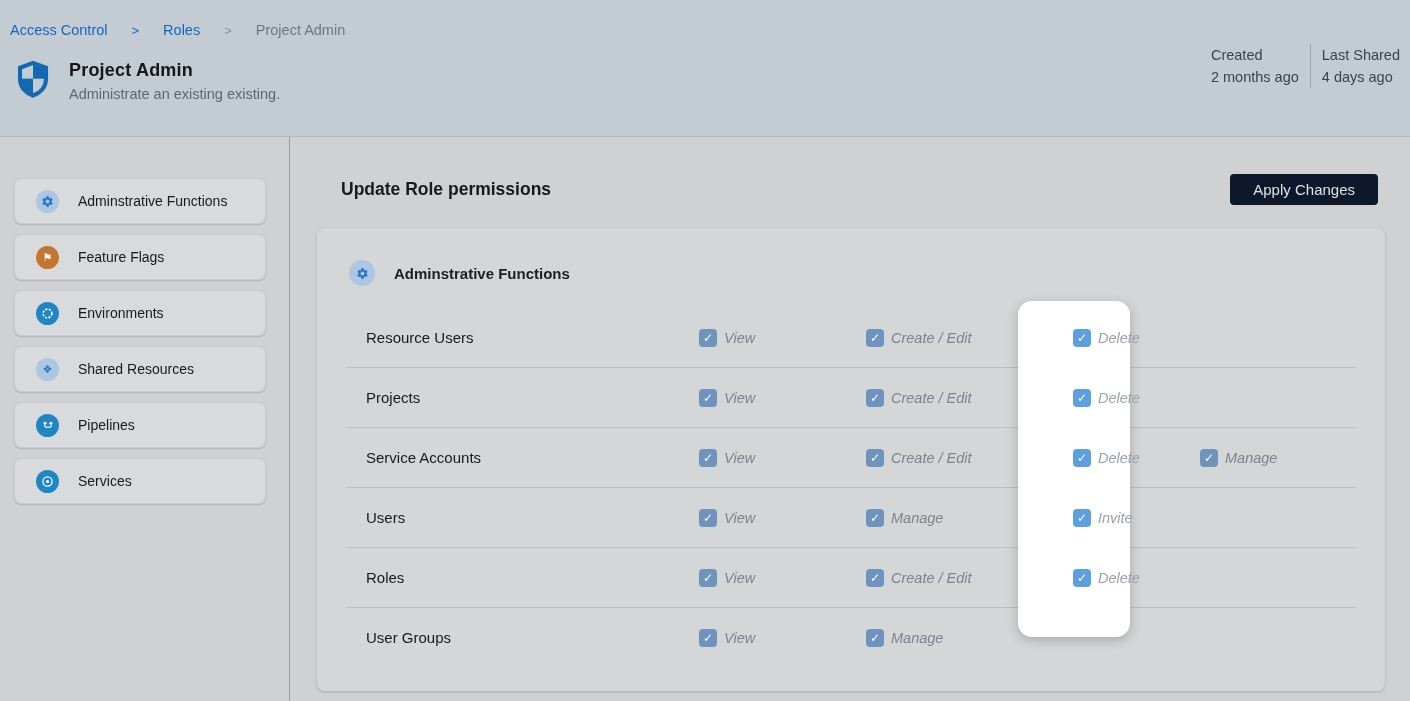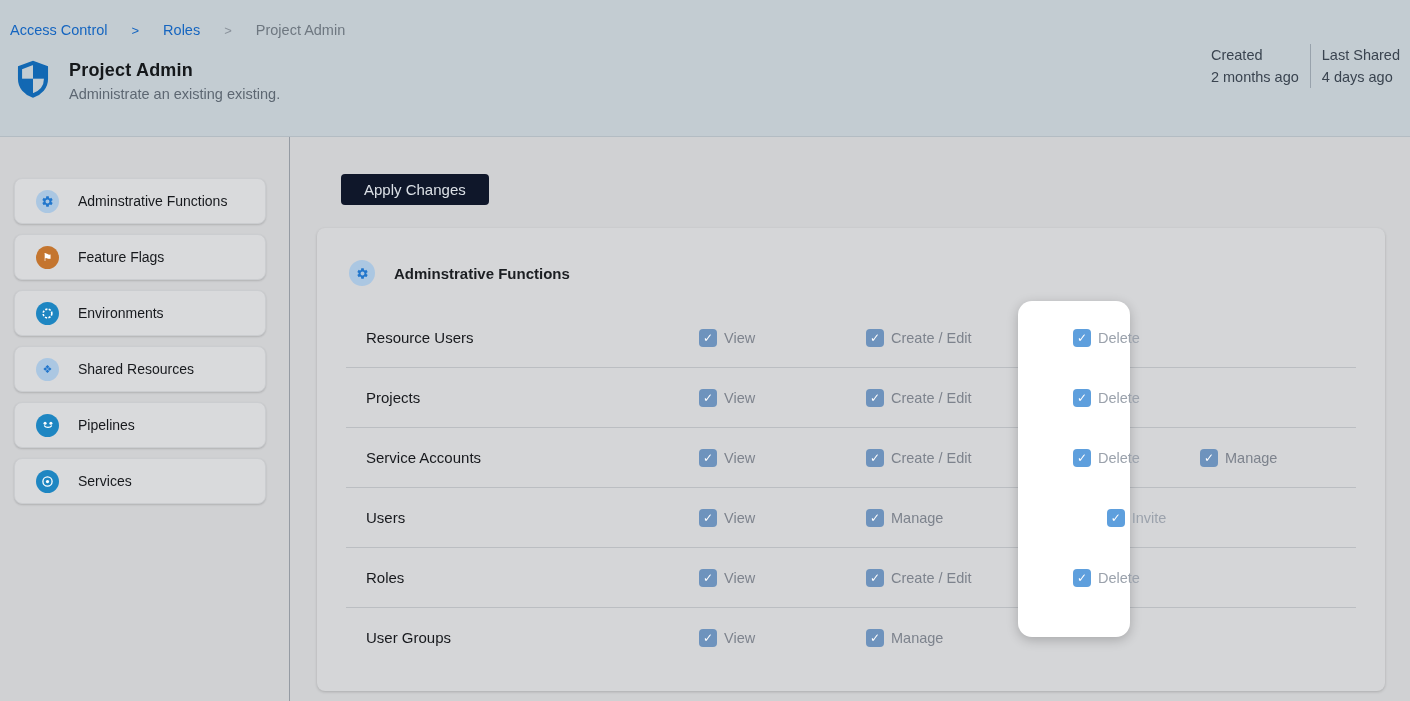--- a/index.html
+++ b/index.html
@@ -49,21 +49,21 @@
     border-radius:8px; box-shadow:0 1px 3px rgba(0,0,0,.18); position:relative; }
   .card-head { padding:32px 0 0 32px; display:flex; align-items:center; }
   .card-head .circle-icon { width:26px; height:26px; }
   .card-head h3 { margin-left:19px; font-size:15px; font-weight:700; color:#1b1e22; }
 
   .rows { margin-top:22px; }
   .perm-row { height:59px; display:grid; grid-template-columns:333px 167px 167px 167px 167px;
     align-items:center; padding-left:49px; }
   .row-label { font-size:15px; color:#17191d; }
   .row-divider { height:1px; background:#bbbec2; margin:0 29px; }
-  .perm-cell { display:flex; align-items:center; gap:7px; }
+  .perm-cell { display:flex; align-items:center; gap:7px;font-style:italic; }
   .perm-cell.hl { position:relative; z-index:2;padding-left:40px; }
   .cb { width:18px; height:18px; border-radius:4px; background:#6e93bd; display:inline-flex;
     align-items:center; justify-content:center; cursor:pointer; flex:0 0 auto; }
   .cb::after { content:"✓"; color:#fff; font-size:12px; font-weight:bold; line-height:1; }
   .cb.cb-hl { background:#5e9fdd; }
   .perm-label { font-size:14.5px; color:#7d838d; }
   .perm-cell.hl .perm-label { color:#9ba2ac; }
 
   .spotlight { position:absolute; left:701px; top:73px; width:112px; height:336px;
     background:#ffffff; border-radius:14px; box-shadow:0 3px 12px rgba(0,0,0,.22); z-index:1; }
@@ -160,20 +160,21 @@
               <circle cx="12" cy="12" r="8.5" fill="none" stroke="currentColor" stroke-width="2.4"></circle>
               <circle cx="12" cy="12" r="3" fill="currentColor"></circle>
             </svg>
           </span>
           <span class="side-label">Services</span>
         </div>
       </aside>
 
     <main class="main">
       <div class="main-head">
+        <h2>Update Role permissions</h2>
         <button class="apply-btn">Apply Changes</button>
       </div>
 
       <section class="card">
         <div class="card-head">
           <span class="circle-icon light-blue" id="card-icon">
               <svg width="13" height="13" viewBox="0 0 24 24">
                 <path fill="currentColor" d="M19.14 12.94c.04-.3.06-.61.06-.94 0-.32-.02-.64-.07-.94l2.03-1.58c.18-.14.23-.41.12-.61l-1.92-3.32c-.12-.22-.37-.29-.59-.22l-2.39.96c-.5-.38-1.03-.7-1.62-.94l-.36-2.54c-.04-.24-.24-.41-.48-.41h-3.84c-.24 0-.43.17-.47.41l-.36 2.54c-.59.24-1.13.57-1.62.94l-2.39-.96c-.22-.08-.47 0-.59.22L2.74 8.87c-.12.21-.08.47.12.61l2.03 1.58c-.05.3-.09.63-.09.94s.02.64.07.94l-2.03 1.58c-.18.14-.23.41-.12.61l1.92 3.32c.12.22.37.29.59.22l2.39-.96c.5.38 1.03.7 1.62.94l.36 2.54c.05.24.24.41.48.41h3.84c.24 0 .44-.17.47-.41l.36-2.54c.59-.24 1.13-.56 1.62-.94l2.39.96c.22.08.47 0 .59-.22l1.92-3.32c.12-.22.07-.47-.12-.61l-2.01-1.58zM12 15.6c-1.98 0-3.6-1.62-3.6-3.6s1.62-3.6 3.6-3.6 3.6 1.62 3.6 3.6-1.62 3.6-3.6 3.6z"></path>
               </svg>
             </span>
@@ -236,21 +237,21 @@
             <div class="perm-row">
               <div class="row-label">Users</div>
               <div class="perm-cell" style="grid-column: 2;">
                 <span class="cb"></span>
                 <span class="perm-label">View</span>
               </div>
               <div class="perm-cell" style="grid-column: 3;">
                 <span class="cb"></span>
                 <span class="perm-label">Manage</span>
               </div>
-              <div class="perm-cell hl" style="grid-column: 4; justify-content: center;">
+              <div class="perm-cell hl" style="grid-column: 4;">
                 <span class="cb cb-hl"></span>
                 <span class="perm-label">Invite</span>
               </div>
             </div>
             <div class="row-divider"></div>
             <div class="perm-row">
               <div class="row-label">Roles</div>
               <div class="perm-cell" style="grid-column: 2;">
                 <span class="cb"></span>
                 <span class="perm-label">View</span>

